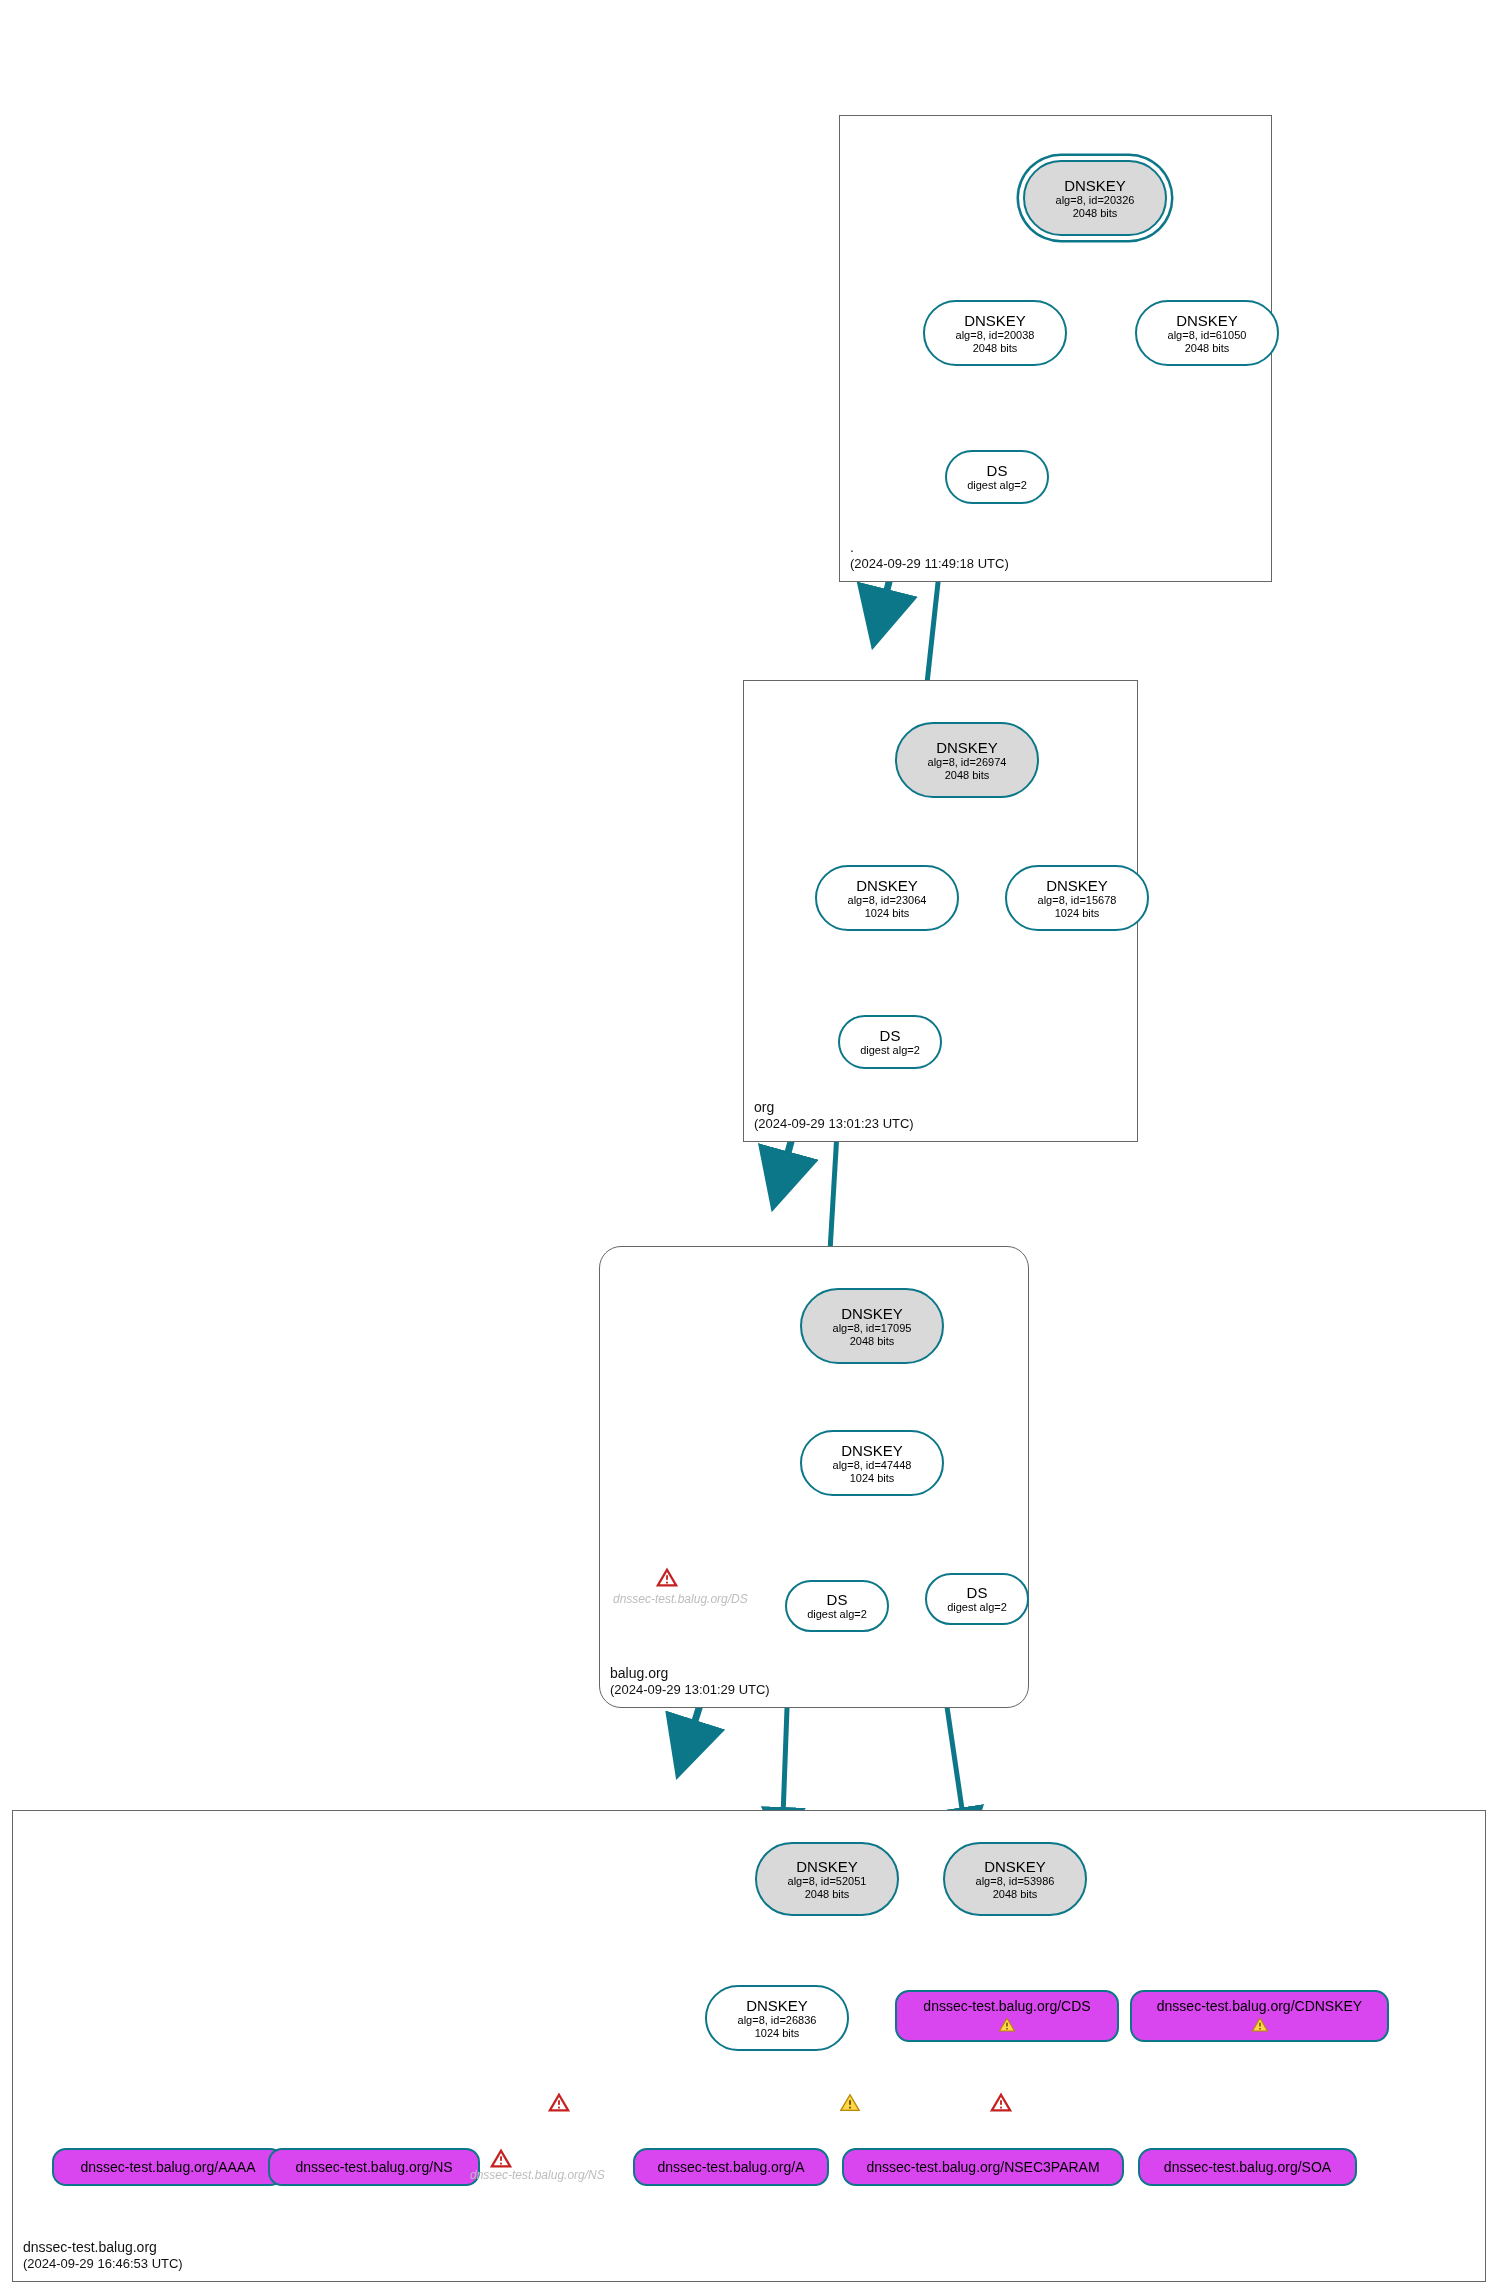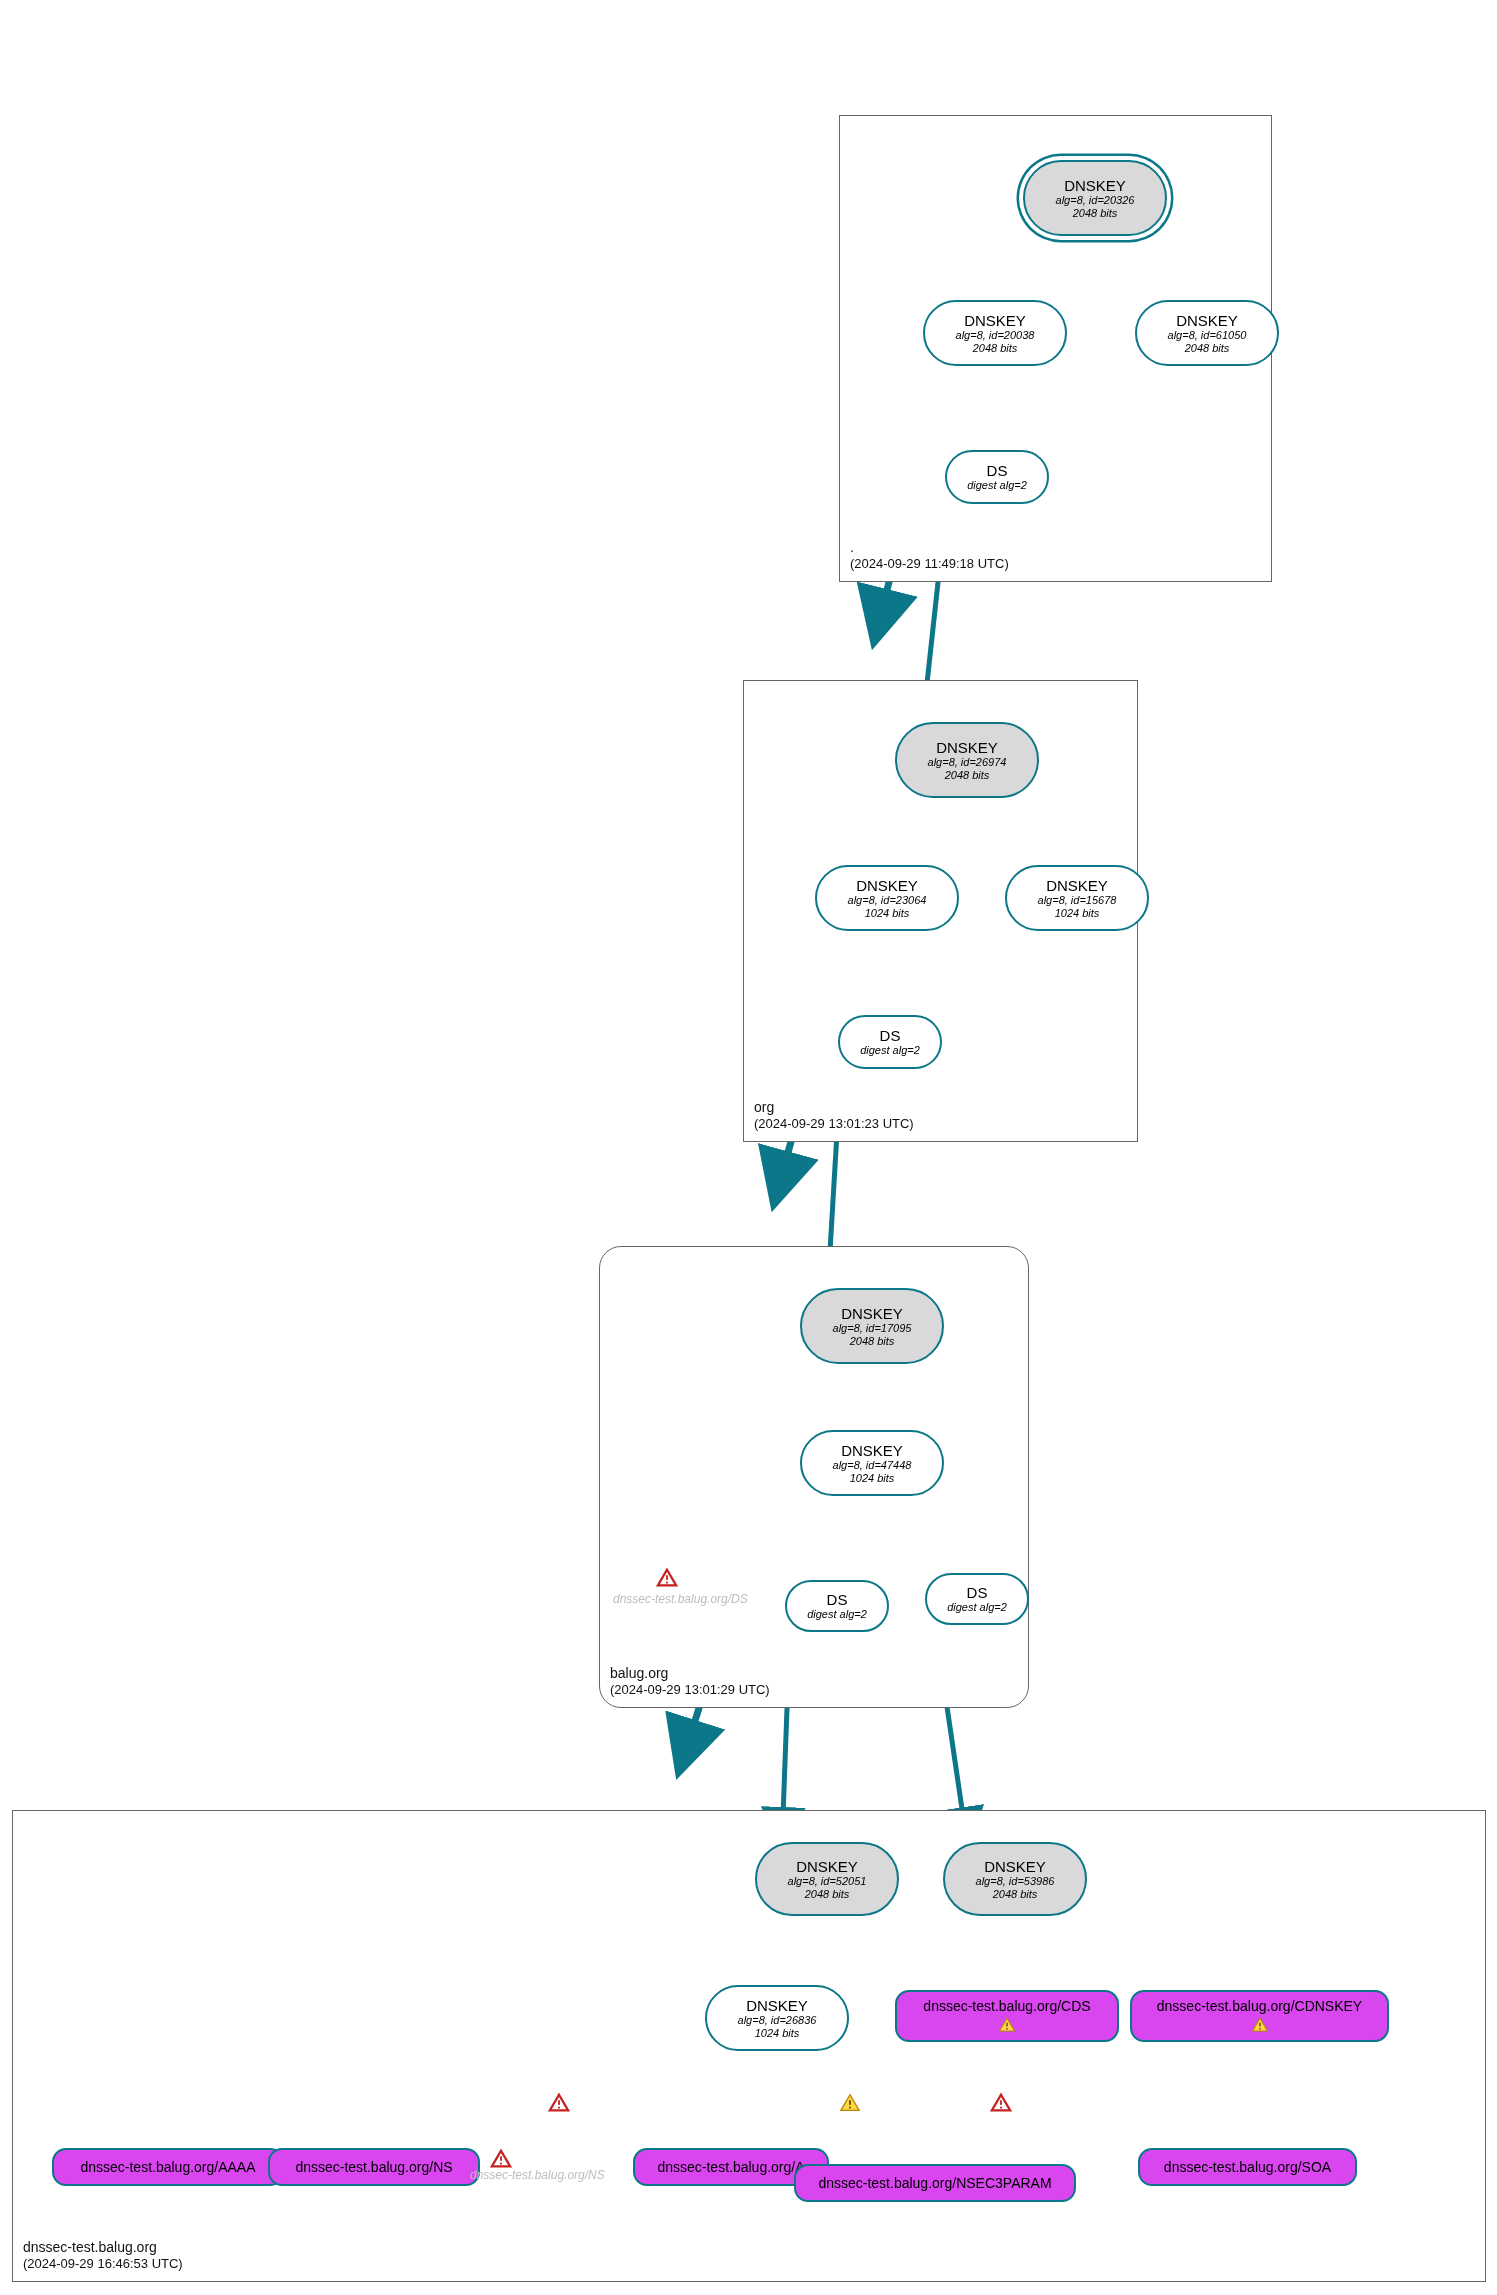--- a/index.html
+++ b/index.html
@@ -34,21 +34,21 @@
     flex-direction: column;
     align-items: center;
     justify-content: center;
     text-align: center;
     line-height: 1.15;
     margin-left: 45px;
   }
   .node.ksk { background: #d9d9d9; }
   .node.ksk.double { box-shadow: 0 0 0 4px #fff, 0 0 0 6.5px #0b7788; }
   .node .t1 { font-size: 15px; }
-  .node .t2, .node .t3 { font-size: 11px; font-style: italic; }
+  .node .t2, .node .t3 { font-size: 11px; }
   .rrbox {
     position: absolute;
     border: 2.5px solid #0b7788;
     border-radius: 14px;
     background: #d946ef;
     display: flex;
     flex-direction: column;
     align-items: center;
     justify-content: center;
     font-size: 14px;
@@ -296,21 +296,21 @@
 
 <div class="rrbox" style="left:24px; top:2148px; width:208px; height:34px;margin-left:28px;">
   <span>dnssec-test.balug.org/AAAA</span>
 </div>
 <div class="rrbox" style="left:268px; top:2148px; width:188px; height:34px;">
   <span>dnssec-test.balug.org/NS</span>
 </div>
 <div class="rrbox" style="left:633px; top:2148px; width:172px; height:34px;">
   <span>dnssec-test.balug.org/A</span>
 </div>
-<div class="rrbox" style="left:794px; top:2148px; width:258px; height:34px;margin-top:16px;">
+<div class="rrbox" style="left:842px; top:2148px; width:258px; height:34px;">
   <span>dnssec-test.balug.org/NSEC3PARAM</span>
 </div>
 <div class="rrbox" style="left:1138px; top:2148px; width:195px; height:34px;">
   <span>dnssec-test.balug.org/SOA</span>
 </div>
 
 <div class="warn-red" style="left:548px; top:2092px;">
   <svg viewBox="0 0 24 24">
       <path d="M12 3 L22 20 H2 Z" fill="none" stroke="#c62121" stroke-width="2.5"></path>
       <rect x="11" y="9" width="2" height="5" fill="#c62121"></rect>

